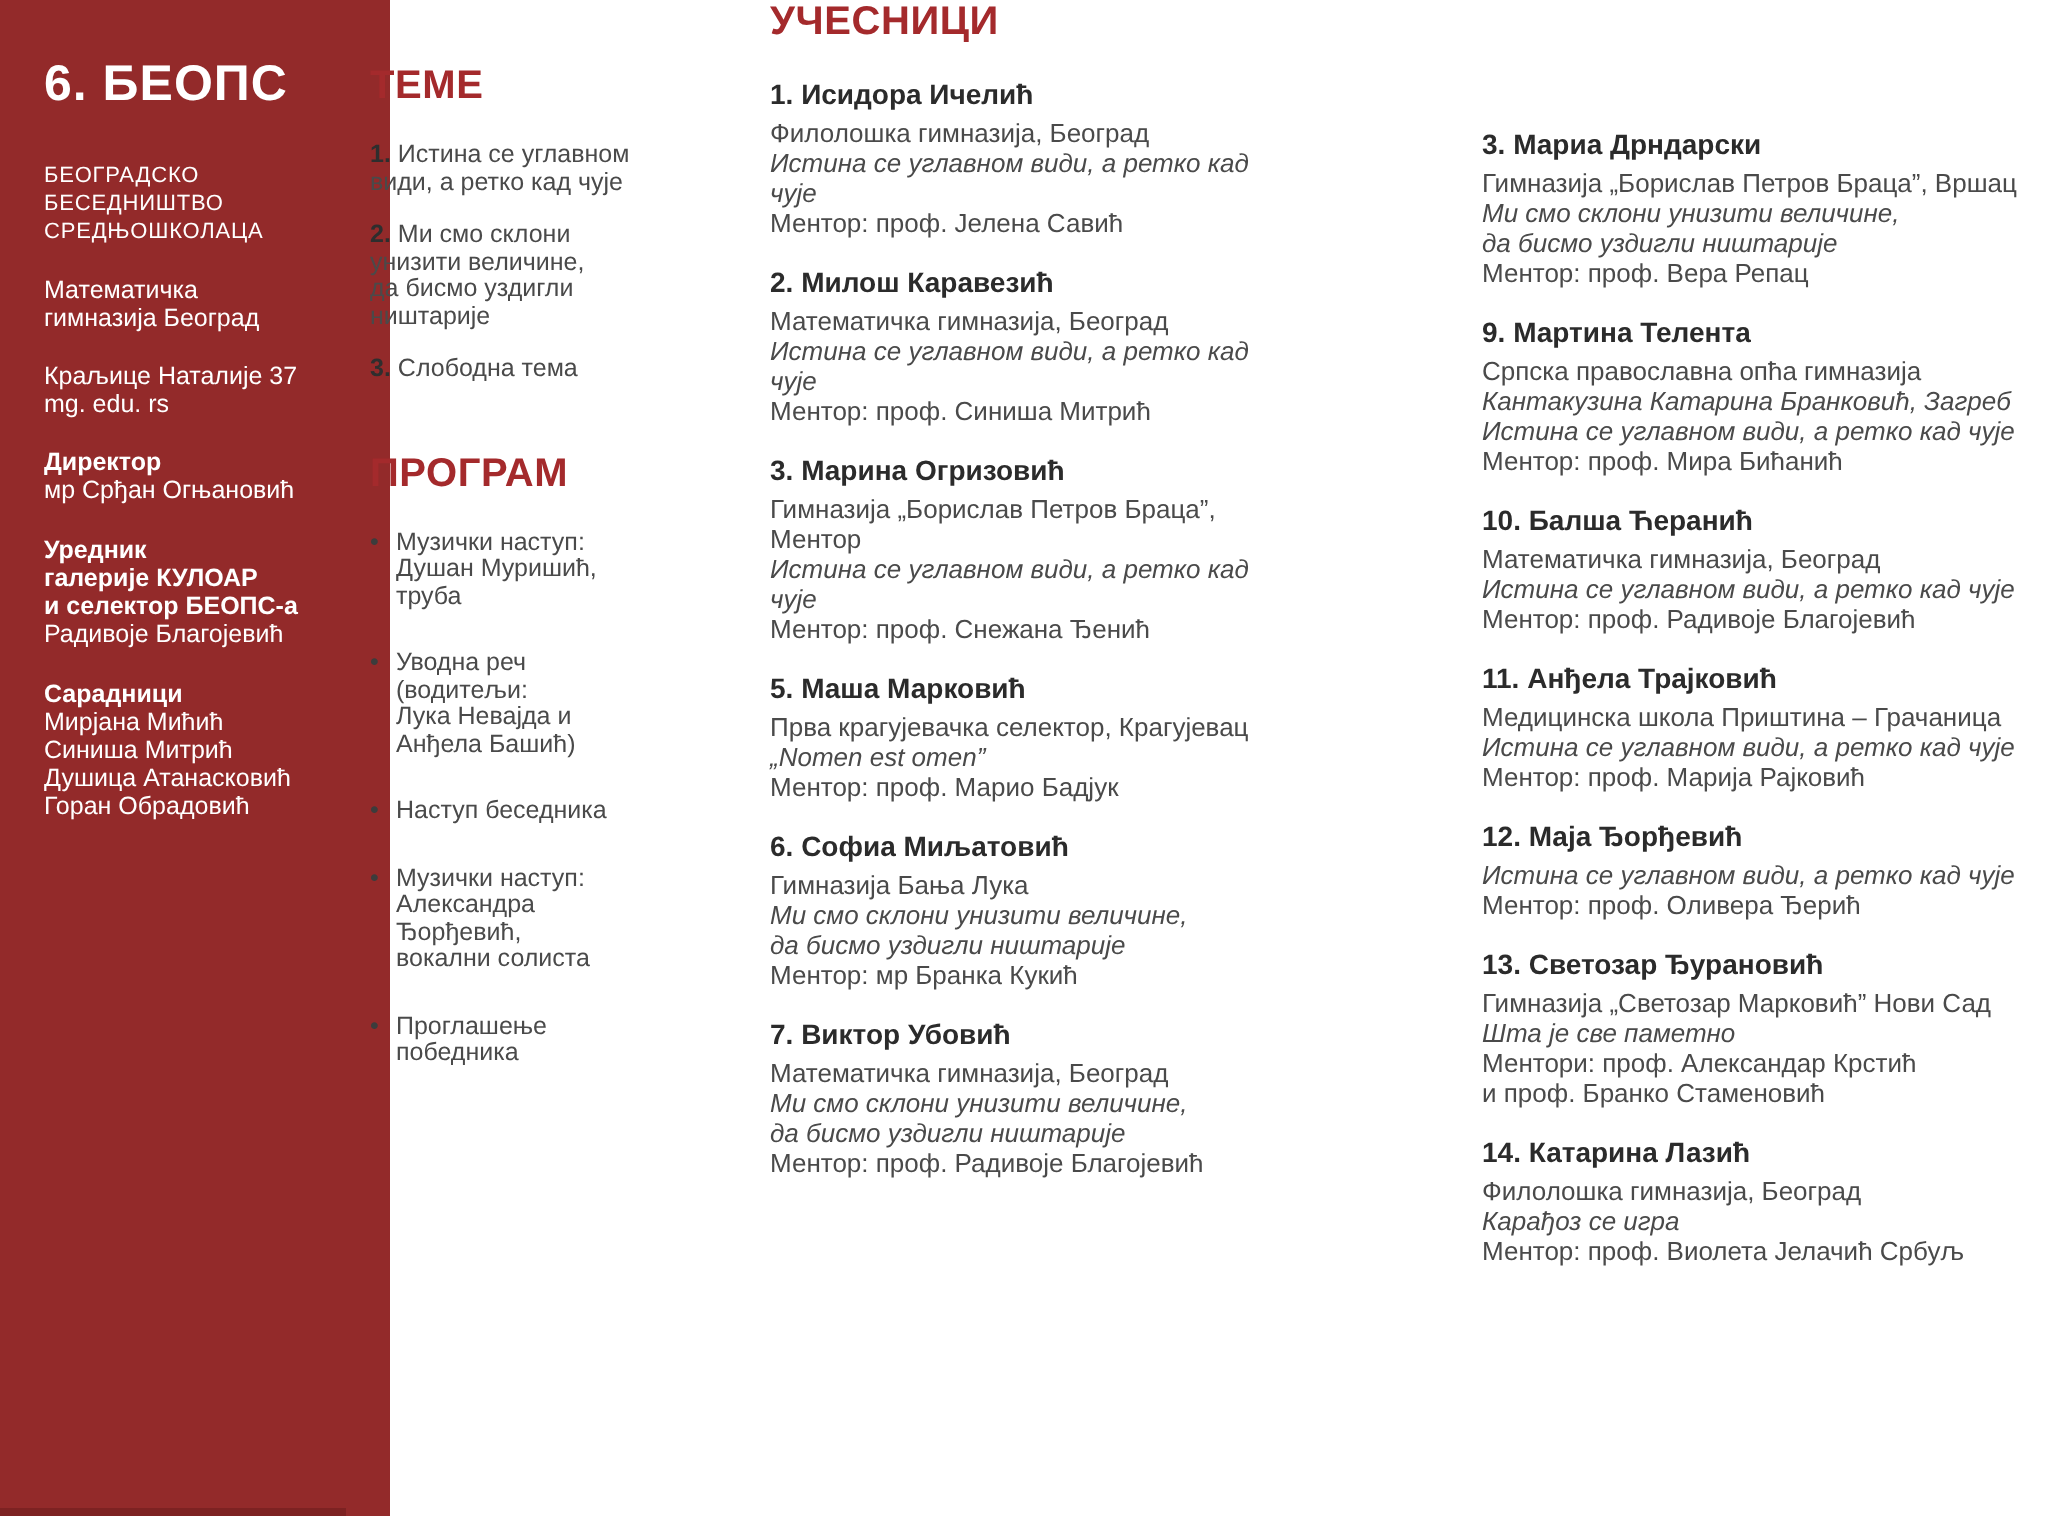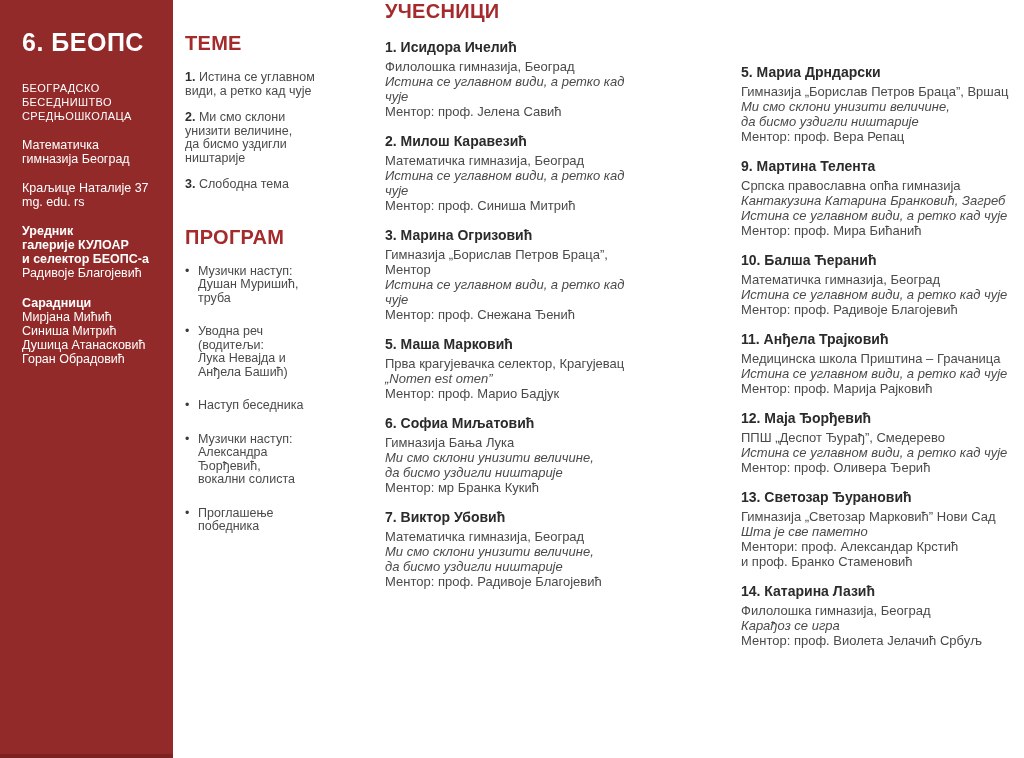--- a/index.html
+++ b/index.html
@@ -1,19 +1,19 @@
 <!DOCTYPE html>
 <html><head>
 <meta charset="utf-8">
 <style>
   html,body{margin:0;padding:0;background:#fff;}
   .page{position:relative;width:1024px;height:758px;background:#ffffff;overflow:hidden;
         font-family:"Liberation Sans",sans-serif;color:#3f3f3f;}
   
-  .sidebar{position:absolute;left:0;top:0;width:173px;height:758px;background:#932a2a;
+  .sidebar{position:absolute;left:0;top:0;width:195px;height:758px;background:#932a2a;
            color:#fff;box-sizing:border-box;padding:28px 18px 0 22px;}
   .sidebar h1{font-size:25px;font-weight:bold;margin:0 0 24px 0;letter-spacing:.5px;}
   .caps{font-size:11px;line-height:14px;letter-spacing:.4px;margin-bottom:15px;}
   .sblockstat{font-size:12.5px;line-height:14px;margin-bottom:15px;}
   .sblock{margin-bottom:16px;font-size:12.5px;line-height:14px;}
   .slabel{font-weight:bold;}
   .svalue{font-weight:normal;}
   .sidebar-footer{position:absolute;left:0;bottom:0;width:173px;height:4px;background:#7d2222;}
   
   .col{position:absolute;top:0;box-sizing:border-box;}
@@ -38,20 +38,24 @@
 <body>
 
 <div class="page">
 
   <aside class="sidebar">
     <h1>6. БЕОПС</h1>
     <div class="caps">БЕОГРАДСКО<br>БЕСЕДНИШТВО<br>СРЕДЊОШКОЛАЦА</div>
     <div class="sblockstat">Математичка<br>гимназија Београд</div>
     <div class="sblockstat">Краљице Наталије 37<br>mg. edu. rs</div>
     <div>
+        <div class="sblock">
+          <div class="slabel">Директор</div>
+          <div class="svalue">мр Срђан Огњановић</div>
+        </div>
         <div class="sblock">
           <div class="slabel">Уредник<br>галерије КУЛОАР<br>и селектор БЕОПС-а</div>
           <div class="svalue">Радивоје Благојевић</div>
         </div>
         <div class="sblock">
           <div class="slabel">Сарадници</div>
           <div class="svalue">Мирјана Мићић<br>Синиша Митрић<br>Душица Атанасковић<br>Горан Обрадовић</div>
         </div>
       </div>
     <div class="sidebar-footer"></div>
@@ -130,21 +134,21 @@
           <div class="eline it">Ми смо склони унизити величине,</div>
           <div class="eline it">да бисмо уздигли ништарије</div>
           <div class="eline">Ментор: проф. Радивоје Благојевић</div>
         </div>
       </div>
   </section>
 
   <section class="col col-p2">
     <div>
         <div class="entry">
-          <div class="ename">5. Мариа Дрндарски</div>
+          <div class="ename">3. Мариа Дрндарски</div>
           <div class="eline">Гимназија „Борислав Петров Браца”, Вршац</div>
           <div class="eline it">Ми смо склони унизити величине,</div>
           <div class="eline it">да бисмо уздигли ништарије</div>
           <div class="eline">Ментор: проф. Вера Репац</div>
         </div>
         <div class="entry">
           <div class="ename">9. Мартина Телента</div>
           <div class="eline">Српска православна опћа гимназија</div>
           <div class="eline it">Кантакузина Катарина Бранковић, Загреб</div>
           <div class="eline it">Истина се углавном види, а ретко кад чује</div>
@@ -157,21 +161,20 @@
           <div class="eline">Ментор: проф. Радивоје Благојевић</div>
         </div>
         <div class="entry">
           <div class="ename">11. Анђела Трајковић</div>
           <div class="eline">Медицинска школа Приштина – Грачаница</div>
           <div class="eline it">Истина се углавном види, а ретко кад чује</div>
           <div class="eline">Ментор: проф. Марија Рајковић</div>
         </div>
         <div class="entry">
           <div class="ename">12. Маја Ђорђевић</div>
-          <div class="eline">ППШ „Деспот Ђурађ”, Смедерево</div>
           <div class="eline it">Истина се углавном види, а ретко кад чује</div>
           <div class="eline">Ментор: проф. Оливера Ђерић</div>
         </div>
         <div class="entry">
           <div class="ename">13. Светозар Ђурановић</div>
           <div class="eline">Гимназија „Светозар Марковић” Нови Сад</div>
           <div class="eline it">Шта је све паметно</div>
           <div class="eline">Ментори: проф. Александар Крстић</div>
           <div class="eline">и проф. Бранко Стаменовић</div>
         </div>

